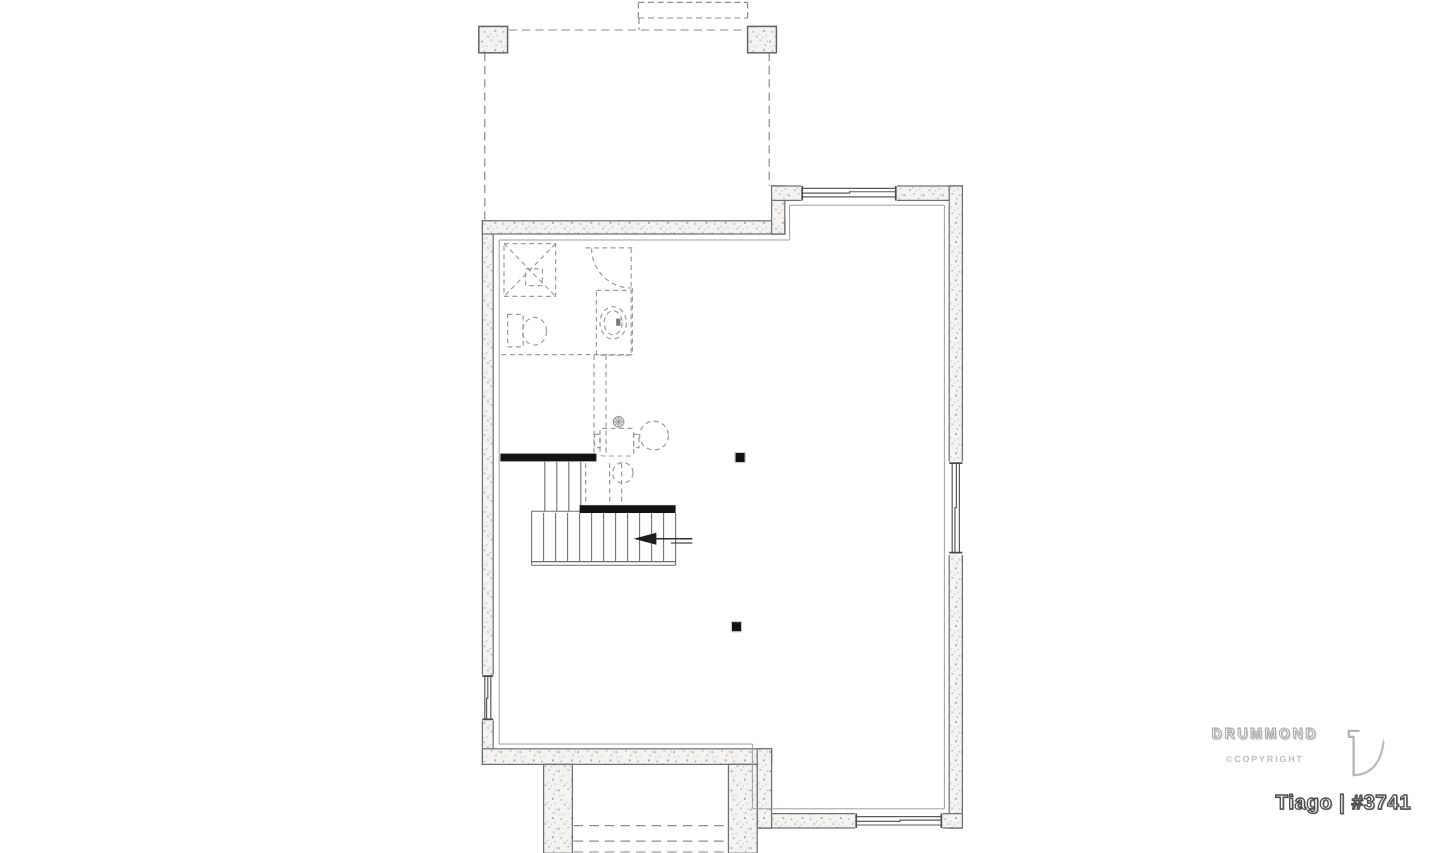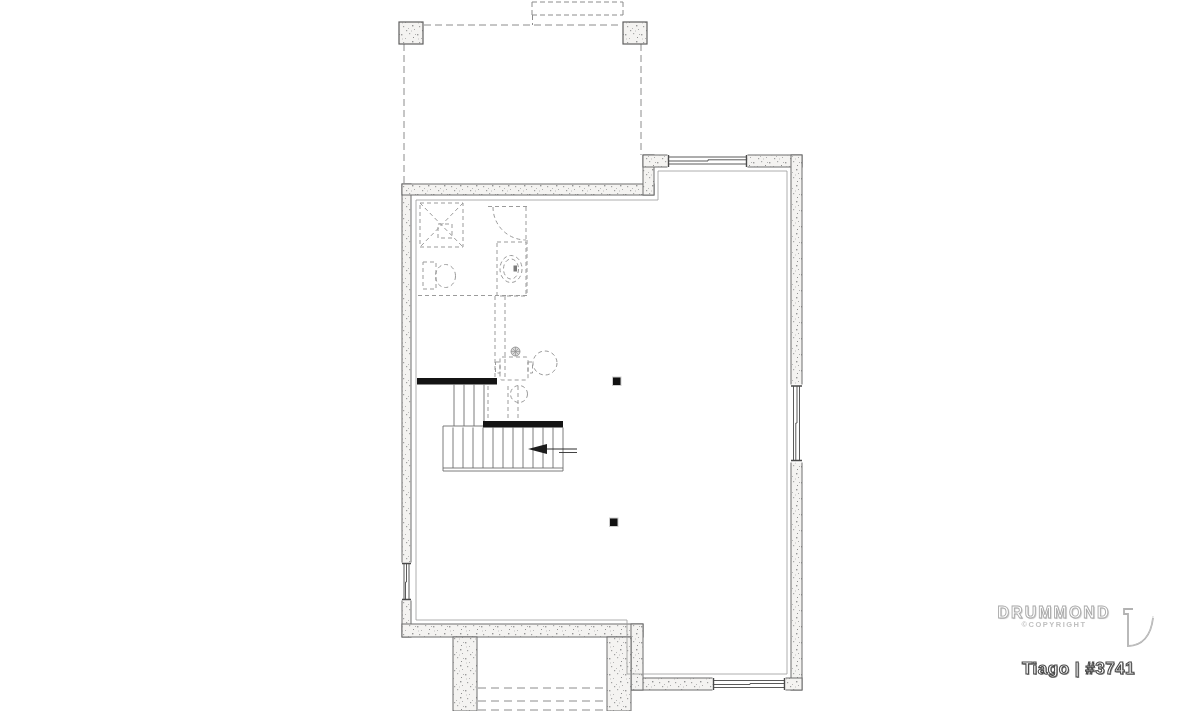--- a/index.html
+++ b/index.html
@@ -1,30 +1,30 @@
 <!DOCTYPE html>
 <html><head>
 <meta charset="utf-8">
 <style>
   html,body{margin:0;padding:0;background:#ffffff;}
   .stage{position:relative;width:1200px;height:711px;background:#ffffff;overflow:hidden;
          font-family:"Liberation Sans", sans-serif;}
   svg{position:absolute;left:0;top:0;}
   .logo-block{position:absolute;left:988px;top:605px;width:132px;text-align:center;
               color:#ffffff;line-height:1.0;}
-  .logo-line1{font-size:16px;font-weight:700;letter-spacing:2px;
+  .logo-line1{font-size:12px;font-weight:700;letter-spacing:2px;
               -webkit-text-stroke:0.9px #a9a9a9;
               text-shadow:1px 1.4px 1px rgba(120,120,120,0.45);}
   .logo-line2{font-size:17.5px;font-weight:700;letter-spacing:1px;
               -webkit-text-stroke:0.9px #a9a9a9;
               text-shadow:1px 1.4px 1px rgba(120,120,120,0.45);}
   .logo-copy{font-size:7.5px;font-weight:700;letter-spacing:1.5px;color:#c0c0c0;
-             margin-top:0;}
+             margin-top:12px;}
   .door-ico{position:absolute;left:1119px;top:606px;}
-  .plan-title{position:absolute;left:964px;top:659px;width:171px;text-align:right;
+  .plan-title{position:absolute;left:1005px;top:659px;width:171px;text-align:right;
               font-size:17px;font-weight:700;color:#ffffff;letter-spacing:0.5px;
               -webkit-text-stroke:1.1px #4a4a4a;
               text-shadow:1px 1.2px 0 #9a9a9a;}
 </style>
 </head>
 <body>
 
 <div class="stage">
 
 <svg width="1200" height="711" viewBox="0 0 1200 711">

